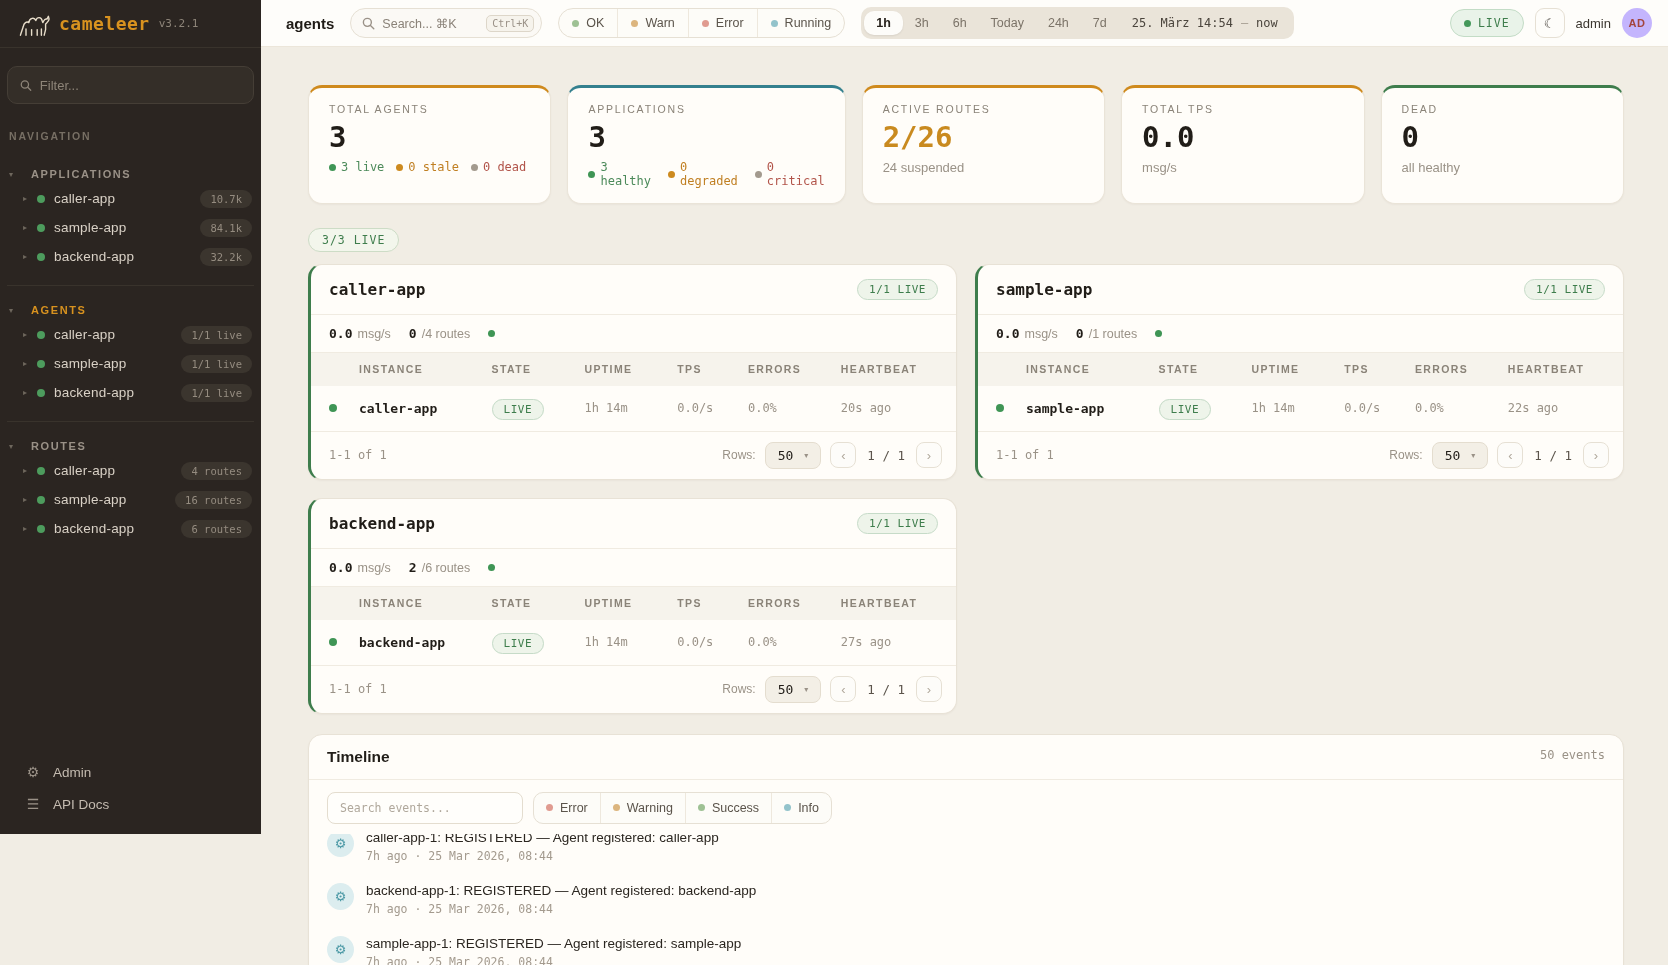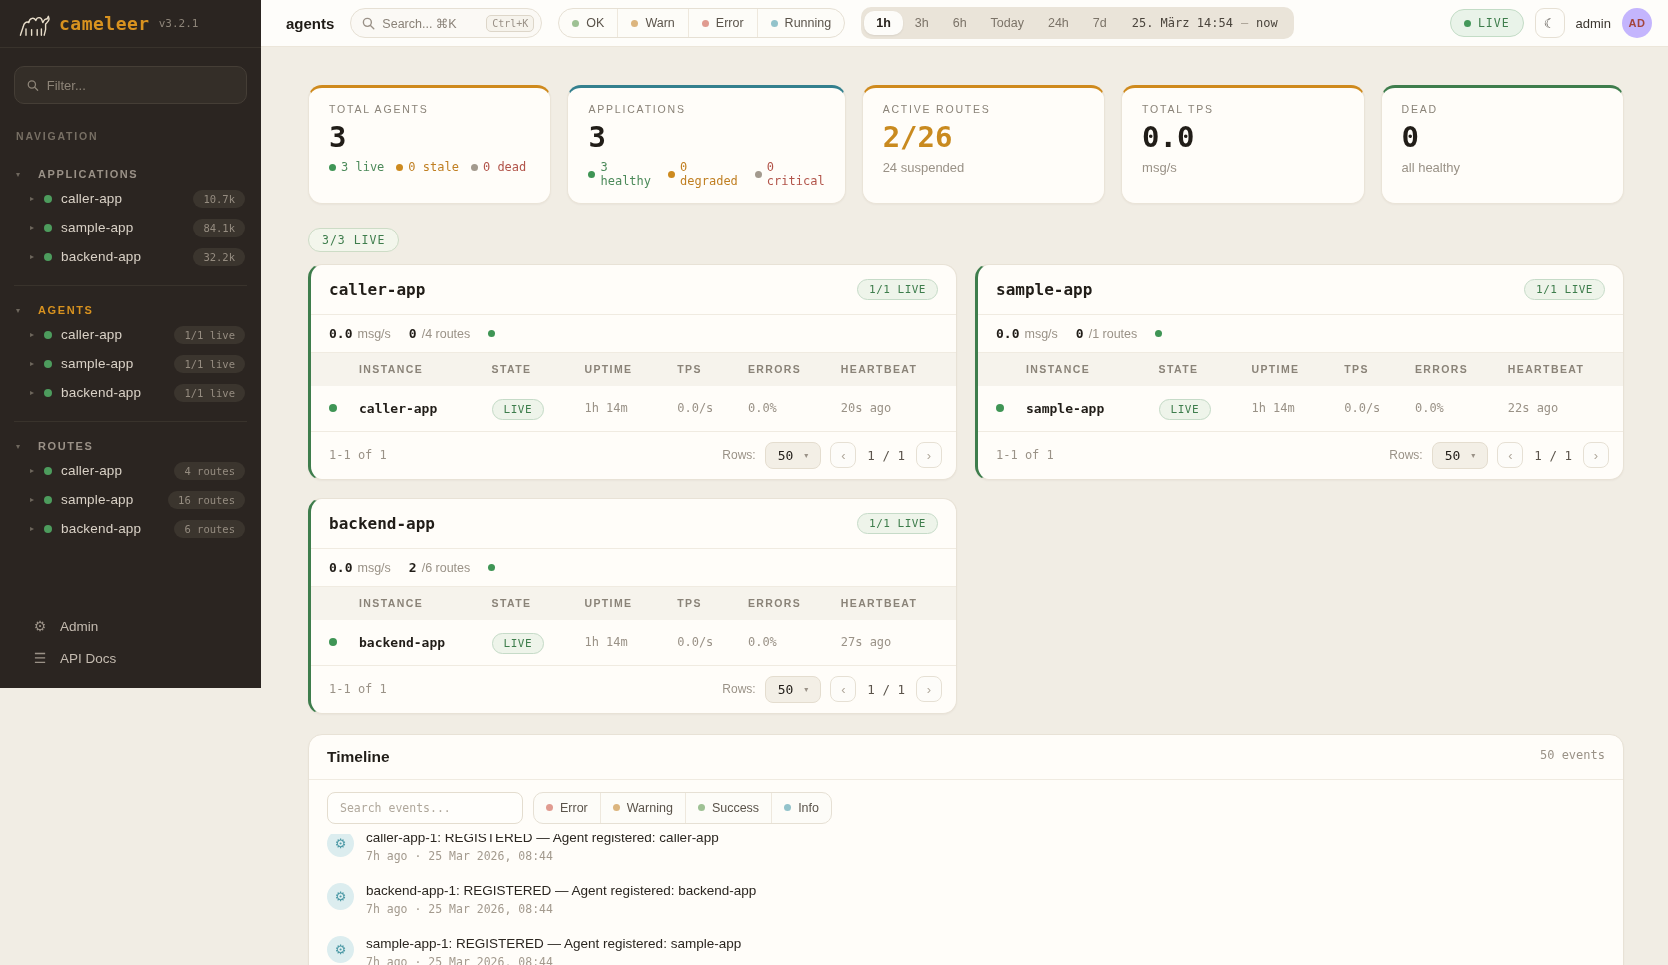--- a/index.html
+++ b/index.html
@@ -6,26 +6,26 @@
   html,body { width:1668px; height:965px; overflow:hidden; }
   body {
     font-family:"Liberation Sans", sans-serif;
     background:#f1ede4; color:#25211c; display:flex;
   }
   .mono { font-family:"DejaVu Sans Mono", monospace; }
 
   
   .sidebar {
     width:261px; min-width:261px; background:#2b2521; color:#cfc6bb;
-    display:flex; flex-direction:column; height:688px;
+    display:flex; flex-direction:column; height:834px;
   }
   .side-head { height:48px; display:flex; align-items:center; gap:9px; padding:0 16px; border-bottom:1px solid #39332c; }
   .logo-name { font-family:"DejaVu Sans Mono", monospace; font-weight:bold; font-size:18px; color:#d8921f; letter-spacing:.5px; }
   .logo-version { font-family:"DejaVu Sans Mono", monospace; font-size:11px; color:#8d8478; }
-  .side-body { padding:0 14px; flex:1; display:flex; flex-direction:column; overflow:hidden; }
+  .side-body { padding:0 7px; flex:1; display:flex; flex-direction:column; overflow:hidden; }
   .filter-box {
     margin-top:18px; height:38px; background:#342e28; border:1px solid #453e36;
     border-radius:10px; display:flex; align-items:center; gap:8px; padding:0 12px;
   }
   .filter-box input {
     background:transparent; border:none; outline:none; color:#cfc6bb;
     font-family:"Liberation Sans", sans-serif; font-size:13px; width:100%;
   }
   .filter-box input::placeholder { color:#8d8478; }
   .nav-label { margin:26px 2px 0; font-size:10.5px; font-weight:bold; letter-spacing:1.8px; color:#776f64; }

